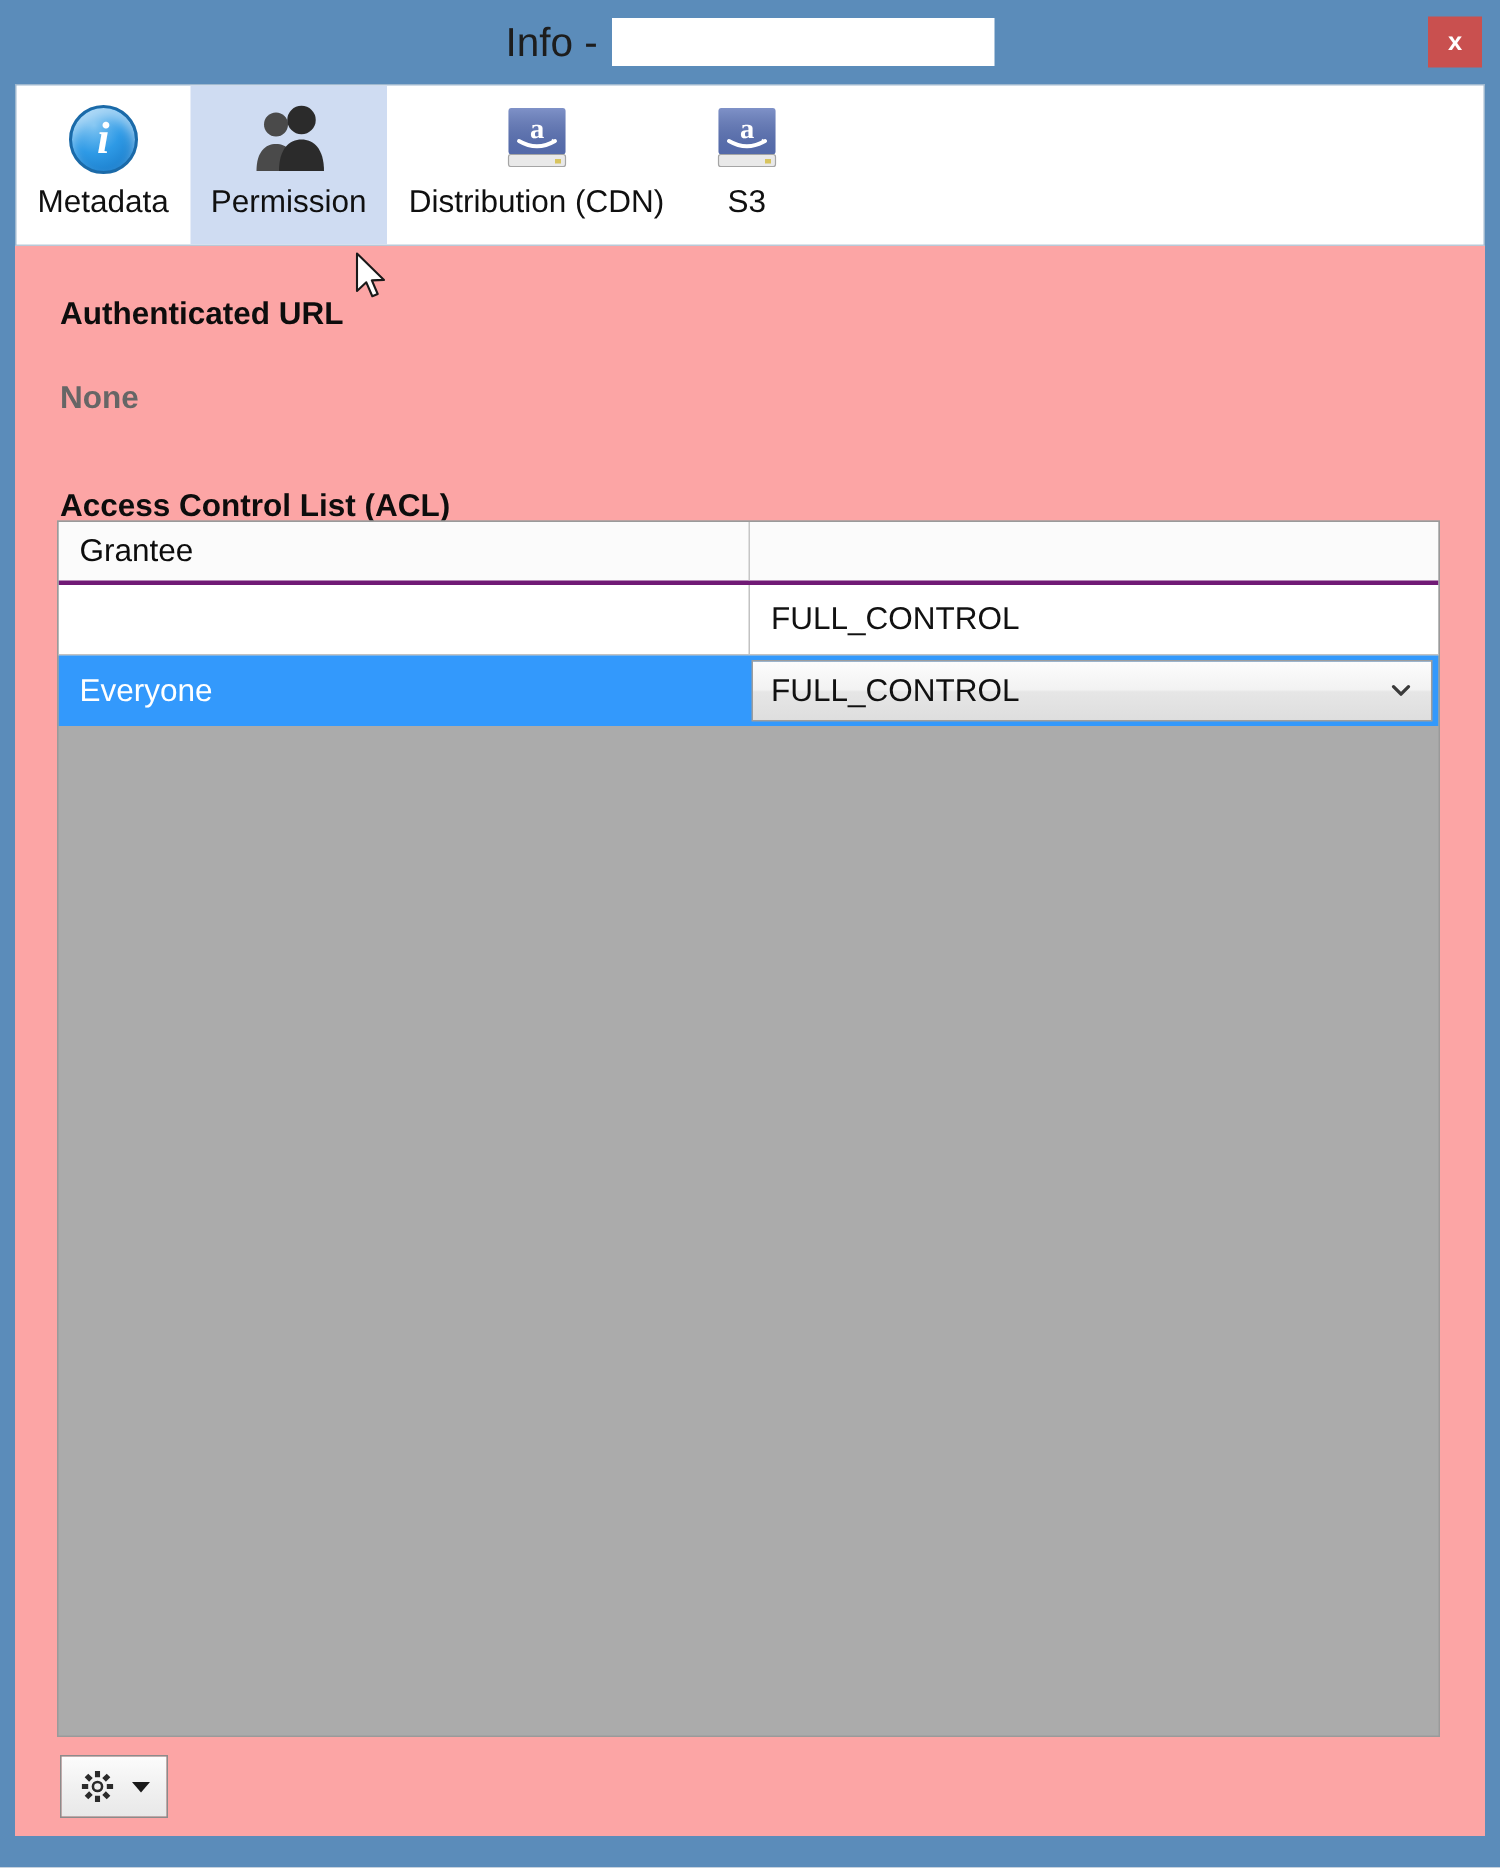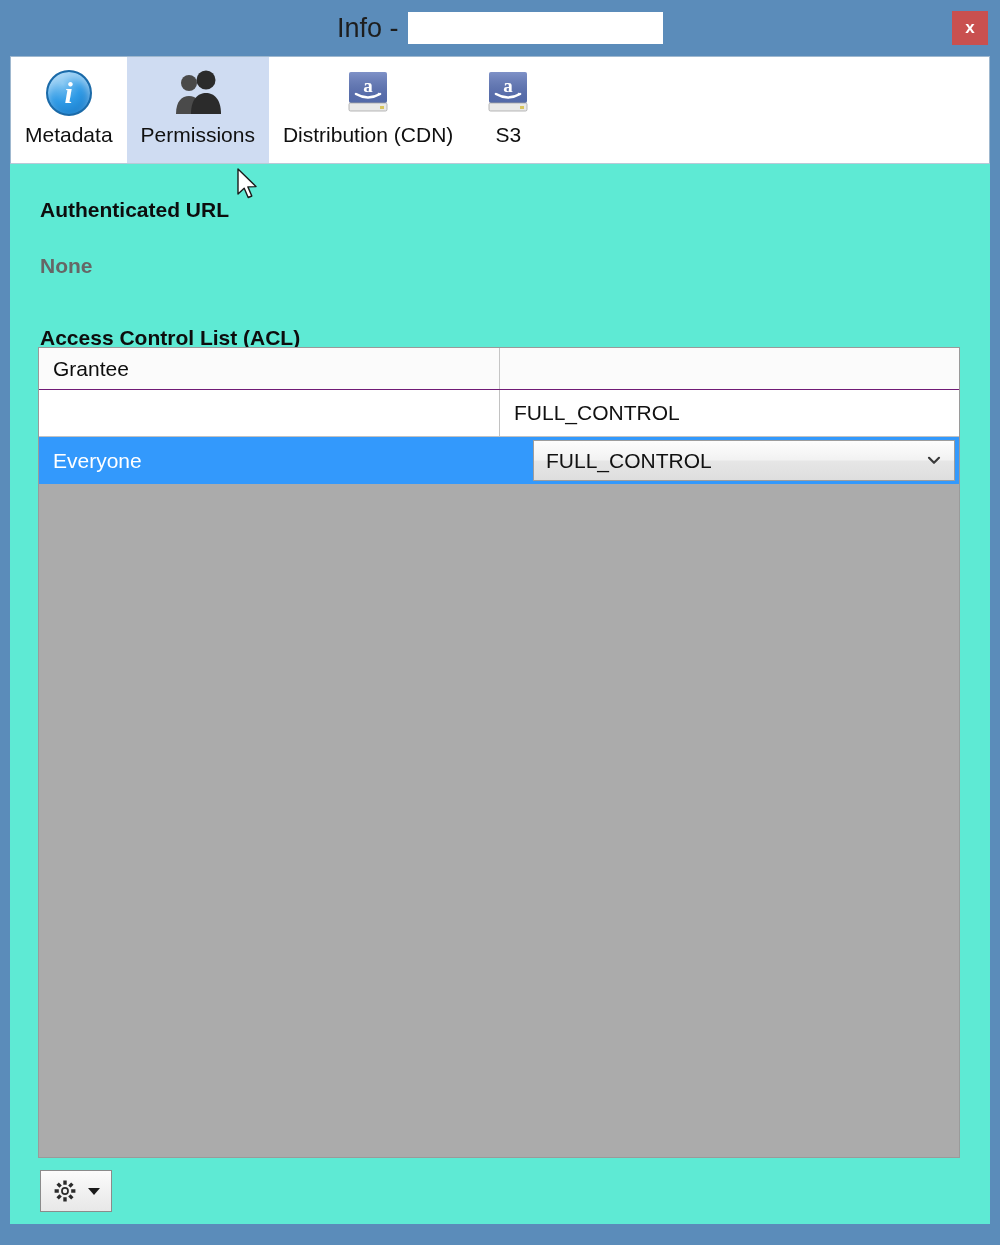--- a/index.html
+++ b/index.html
@@ -127,21 +127,21 @@
     box-shadow: inset 0 6px 8px rgba(255,255,255,.55);
   }
 
   
   .content {
     position: absolute;
     left: 10px;
     top: 164px;
     width: 980px;
     height: 1060px;
-    background: #5eead4;
+    background: #fca5a5;
     box-sizing: border-box;
   }
   .section-title {
     font-size: 21px;
     font-weight: bold;
     color: #0d0d0d;
     position: absolute;
   }
   .muted-text {
     font-size: 21px;
@@ -162,21 +162,21 @@
     height: 811px;
     border: 1px solid #9a9a9a;
     background: #ababab;
     box-sizing: border-box;
     overflow: hidden;
   }
   .acl-header {
     display: flex;
     height: 42px;
     background: #fbfbfb;
-    border-bottom: 1px solid #701a75;
+    border-bottom: 3px solid #701a75;
     box-sizing: border-box;
   }
   .acl-header .hc {
     font-size: 21px;
     color: #0d0d0d;
     display: flex;
     align-items: center;
     padding-left: 14px;
     box-sizing: border-box;
   }
@@ -187,21 +187,20 @@
     display: flex;
     height: 47px;
     box-sizing: border-box;
   }
   .acl-row.plain {
     background: #ffffff;
     border-bottom: 1px solid #c2c2c2;
   }
   .acl-row.selected {
     background: #3399fc;
-    gap: 32px;
   }
   .cell {
     display: flex;
     align-items: center;
     padding-left: 14px;
     font-size: 21px;
     color: #111111;
     box-sizing: border-box;
   }
   .cell.col-grantee { width: 461px; }
@@ -292,21 +291,21 @@
 
     <div class="tab selected">
       <div class="tab-icon">
         <svg width="52" height="46" viewBox="0 0 52 46">
           <circle cx="17" cy="13" r="8" fill="#4a4a4a"></circle>
           <path d="M4 44 C4 31 10 26 17 26 C24 26 30 31 30 44 Z" fill="#4a4a4a"></path>
           <circle cx="34" cy="10" r="9.5" fill="#2b2b2b"></circle>
           <path d="M19 44 C19 29 26 23 34 23 C42 23 49 29 49 44 Z" fill="#2b2b2b"></path>
         </svg>
       </div>
-      <div class="tab-label">Permissions</div>
+      <div class="tab-label">Permission</div>
     </div>
 
 
     <div class="tab">
       <div class="tab-icon">
         <svg width="48" height="50" viewBox="0 0 48 50">
           <rect x="5" y="4" width="38" height="31" rx="2" fill="#5b73b8"></rect>
           <rect x="5" y="4" width="38" height="31" rx="2" fill="url(#g1)"></rect>
           <defs>
             <linearGradient id="g1" x1="0" y1="0" x2="0" y2="1">

